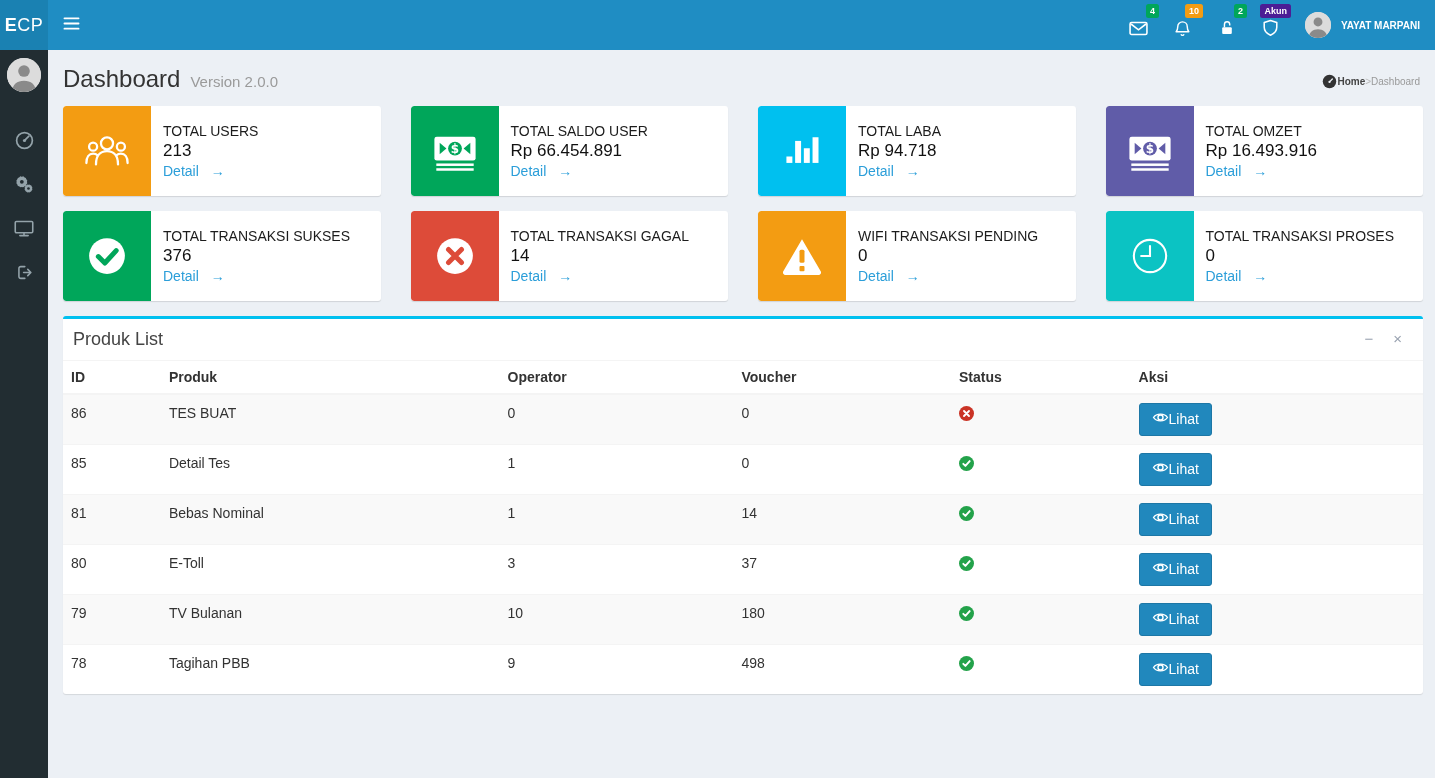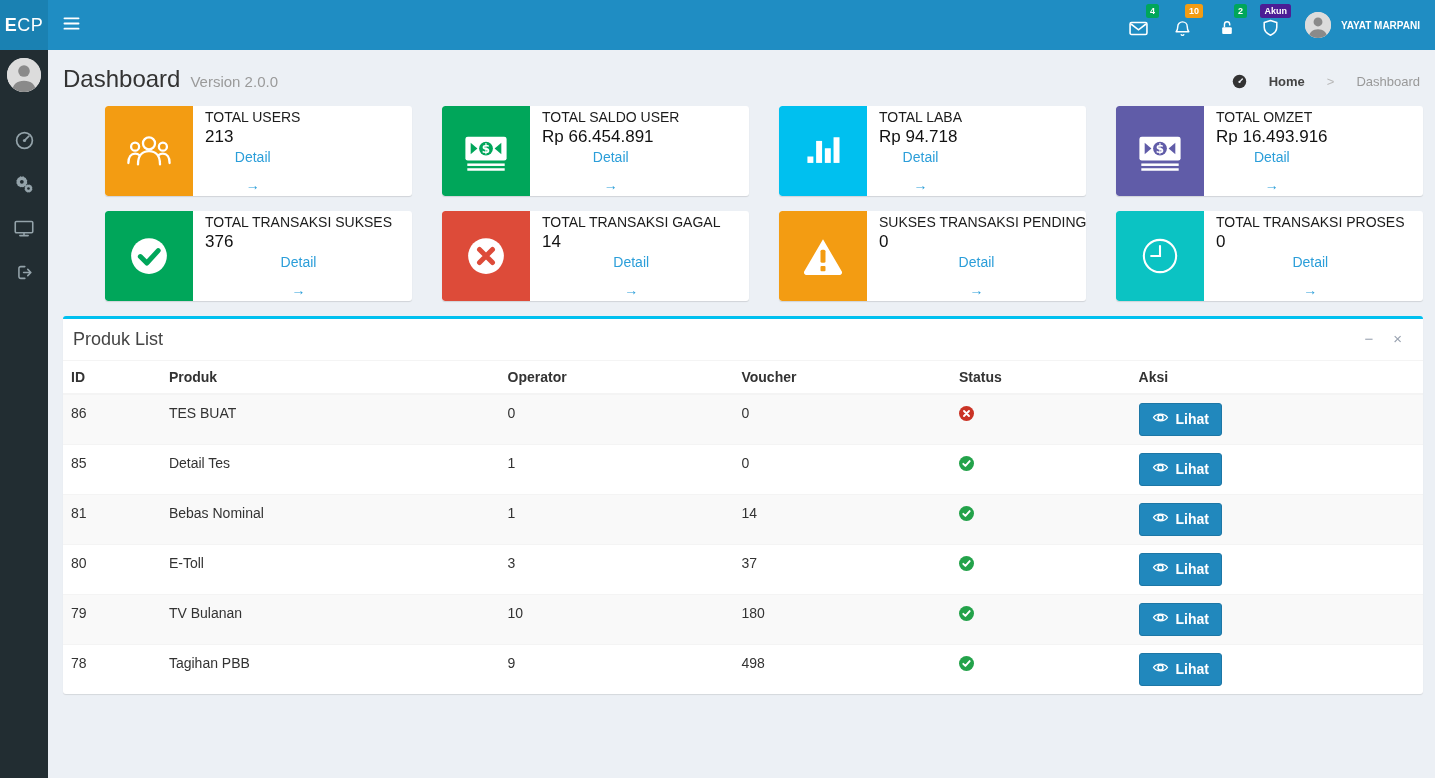--- a/index.html
+++ b/index.html
@@ -30,48 +30,48 @@
   .sidebar { position:fixed; top:50px; left:0; bottom:0; width:48px; background:#222d32; z-index:15; }
   .sidebar-avatar { width:34px; height:34px; margin:8px auto 0; }
   #side-items { margin-top:28px; }
   .side-item { height:44px; display:flex; align-items:center; justify-content:center; color:#94a3aa; }
 
   
   .main { margin-left:48px; padding-top:50px; }
   .content-header { position:relative; padding:15px 15px 13px; display:flex; align-items:baseline; }
   .content-header h1 { margin:0; font-size:24px; font-weight:500; color:#333; }
   .version { margin-left:10px; font-size:15px; color:#9a9a9a; }
-  .breadcrumb { position:absolute; right:15px; top:24px; display:flex; align-items:center; gap:22px; font-size:13px; color:#999;text-align:center; }
+  .breadcrumb { position:absolute; right:15px; top:24px; display:flex; align-items:center; gap:0; font-size:10px; color:#999;text-align:center; }
   .bc-icon { color:#333; display:flex; }
   .bc-home { color:#444; font-weight:600; }
   .bc-sep { color:#b8b8b8; }
   .content { padding:0 12px 12px 15px; }
 
   
-  .grid { display:grid; grid-template-columns:repeat(4,1fr); gap:15px 30px; margin-bottom:15px;margin-left:42px; }
+  .grid { display:grid; grid-template-columns:repeat(4,1fr); gap:15px 30px; margin-bottom:15px; }
   .info-box { background:#fff; border-radius:3px; box-shadow:0 1px 1px rgba(0,0,0,.12); display:flex; height:90px; overflow:hidden; }
   .info-box-icon { width:88px; flex:none; display:flex; align-items:center; justify-content:center; border-radius:3px 0 0 3px; }
   .info-box-content { padding:8px 12px; display:flex; flex-direction:column; justify-content:center; gap:2px; min-width:0; }
   .info-box-text { font-size:14px; color:#1c1c1c; white-space:nowrap; }
   .info-box-number { font-size:17px; font-weight:400; color:#111; }
-  .info-box-detail { font-size:14px; color:#2b9ed9; display:flex; align-items:center; gap:12px;flex-direction:column; }
+  .info-box-detail { font-size:14px; color:#2b9ed9; display:flex; align-items:center; gap:12px; }
   .info-box-detail .arrow { font-weight:700; }
 
   
   .box { background:#fff; border-top:3px solid #00c0ef; border-radius:3px; box-shadow:0 1px 1px rgba(0,0,0,.1); }
   .box-header { display:flex; align-items:flex-start; padding:10px; border-bottom:1px solid #f4f4f4; }
   .box-header h3 { margin:0; font-size:18px; font-weight:400; color:#444; }
   .box-tools { margin-left:auto; display:flex; gap:10px; padding-right:6px; }
   .box-tools button { background:none; border:none; color:#99a2b0; font-size:15px; padding:2px 5px; line-height:1; }
   table { width:100%; border-collapse:collapse; font-size:14px; color:#333; }
   th { text-align:left; padding:8px; font-weight:700; border-bottom:2px solid #f4f4f4; }
   td { padding:8px; border-top:1px solid #f4f4f4; vertical-align:top; line-height:21px; }
   tbody tr:nth-child(odd) { background:#f9f9f9; }
   .status { display:inline-flex; margin-top:3px; }
-  .btn-view { background:#2188bd; border:1px solid #1d77a6; color:#fff; font-size:14px; padding:6px 12px; border-radius:3px; display:inline-flex; align-items:center; gap:7px; line-height:19px;font-weight:bold; }
+  .btn-view { background:#2188bd; border:1px solid #1d77a6; color:#fff; font-size:14px; padding:6px 12px; border-radius:3px; display:inline-flex; align-items:center; line-height:19px; }
 </style>
 </head>
 <body>
 
 <nav class="navbar" data-interactable="false">
   <a class="logo" data-interactable="true">
       <b data-interactable="false">E</b>
       <span data-interactable="false">CP</span>
     </a>
   <a class="hamburger" data-interactable="true">
@@ -315,21 +315,21 @@
   </div>
         <div class="info-box" data-interactable="false">
     <span class="info-box-icon" data-interactable="false" style="background: rgb(243, 156, 18);">
             <svg viewBox="0 0 48 48" width="46" height="46">
               <path d="M24 6.5 43.5 40a2.6 2.6 0 0 1-2.3 3.9H6.8A2.6 2.6 0 0 1 4.5 40Z" fill="#fff"></path>
               <rect x="21.4" y="17.5" width="5.2" height="13.5" rx="1.6" fill="#f39c12"></rect>
               <rect x="21.4" y="34.5" width="5.2" height="5.4" rx="1" fill="#f39c12"></rect>
             </svg>
           </span>
     <div class="info-box-content" data-interactable="false">
-      <span class="info-box-text" data-interactable="false">SUKSES TRANSAKSI PENDING</span>
+      <span class="info-box-text" data-interactable="false">WIFI TRANSAKSI PENDING</span>
       <span class="info-box-number" data-interactable="false">0</span>
       <a class="info-box-detail" data-interactable="true">
               <span data-interactable="false">Detail</span>
               <b class="arrow" data-interactable="false">→</b>
             </a>
     </div>
   </div>
         <div class="info-box" data-interactable="false">
     <span class="info-box-icon" data-interactable="false" style="background: rgb(11, 195, 195);">
             <svg viewBox="0 0 48 48" width="50" height="50">

